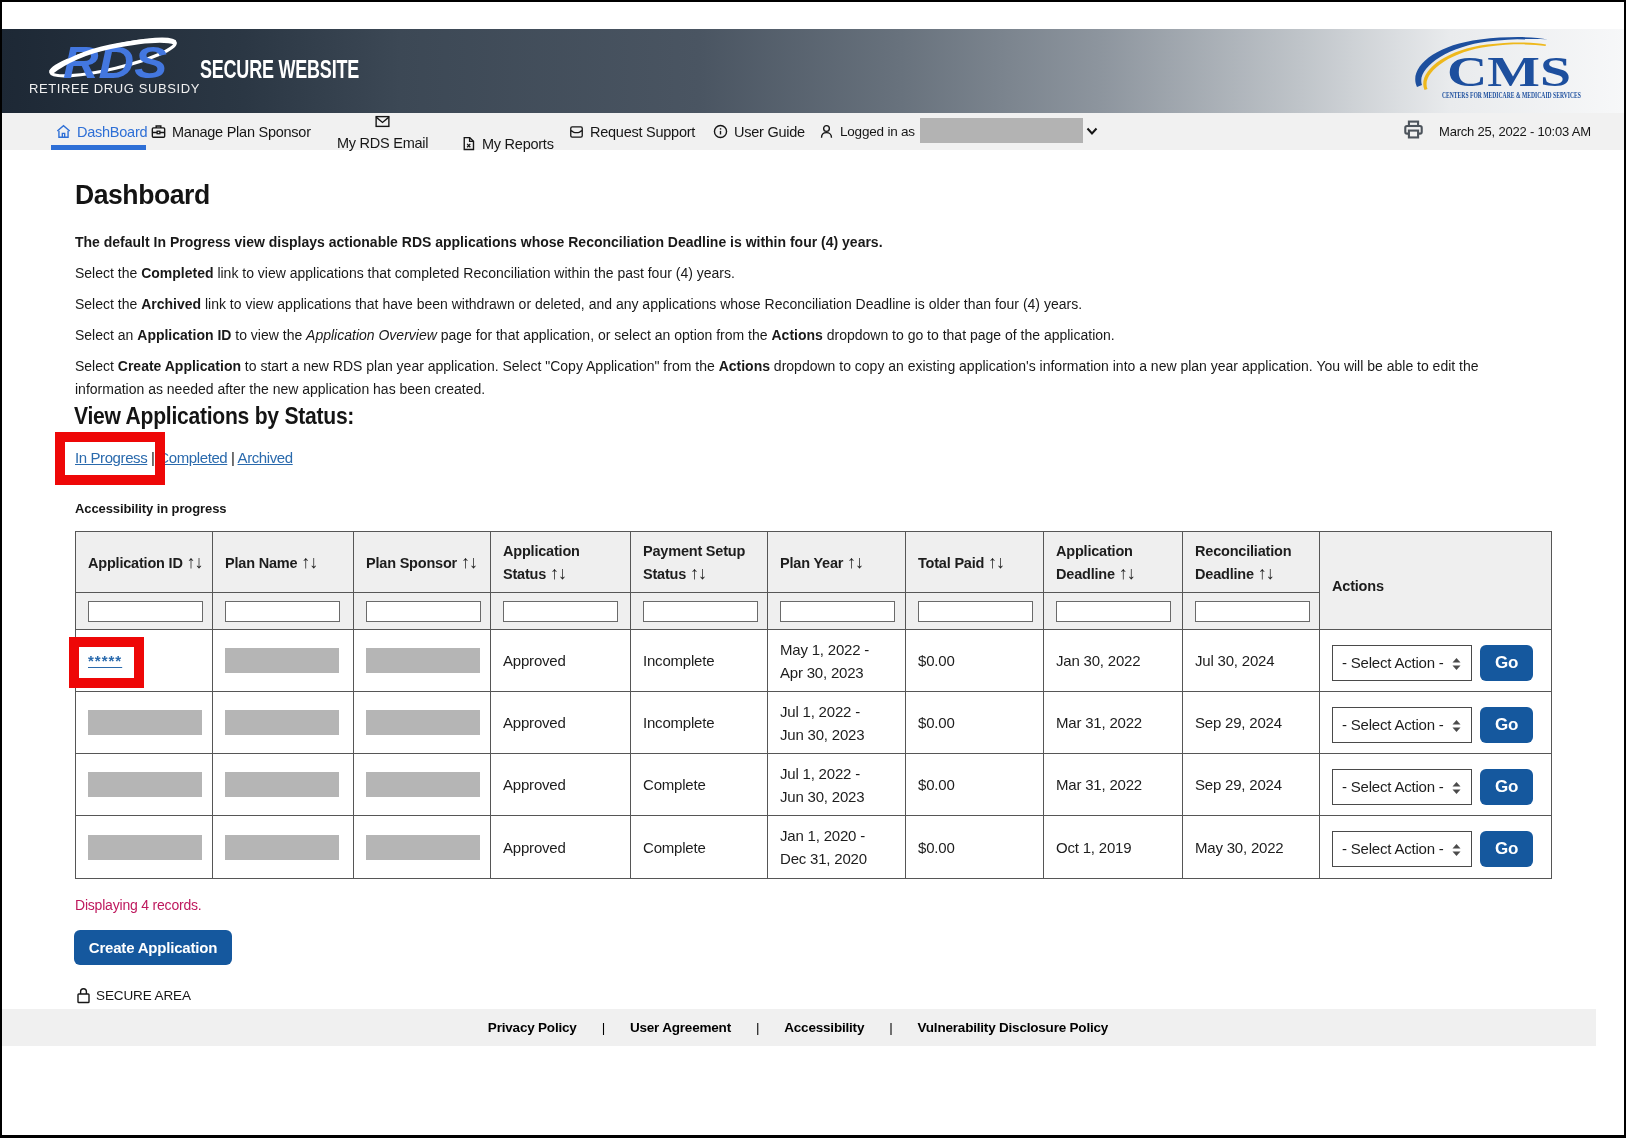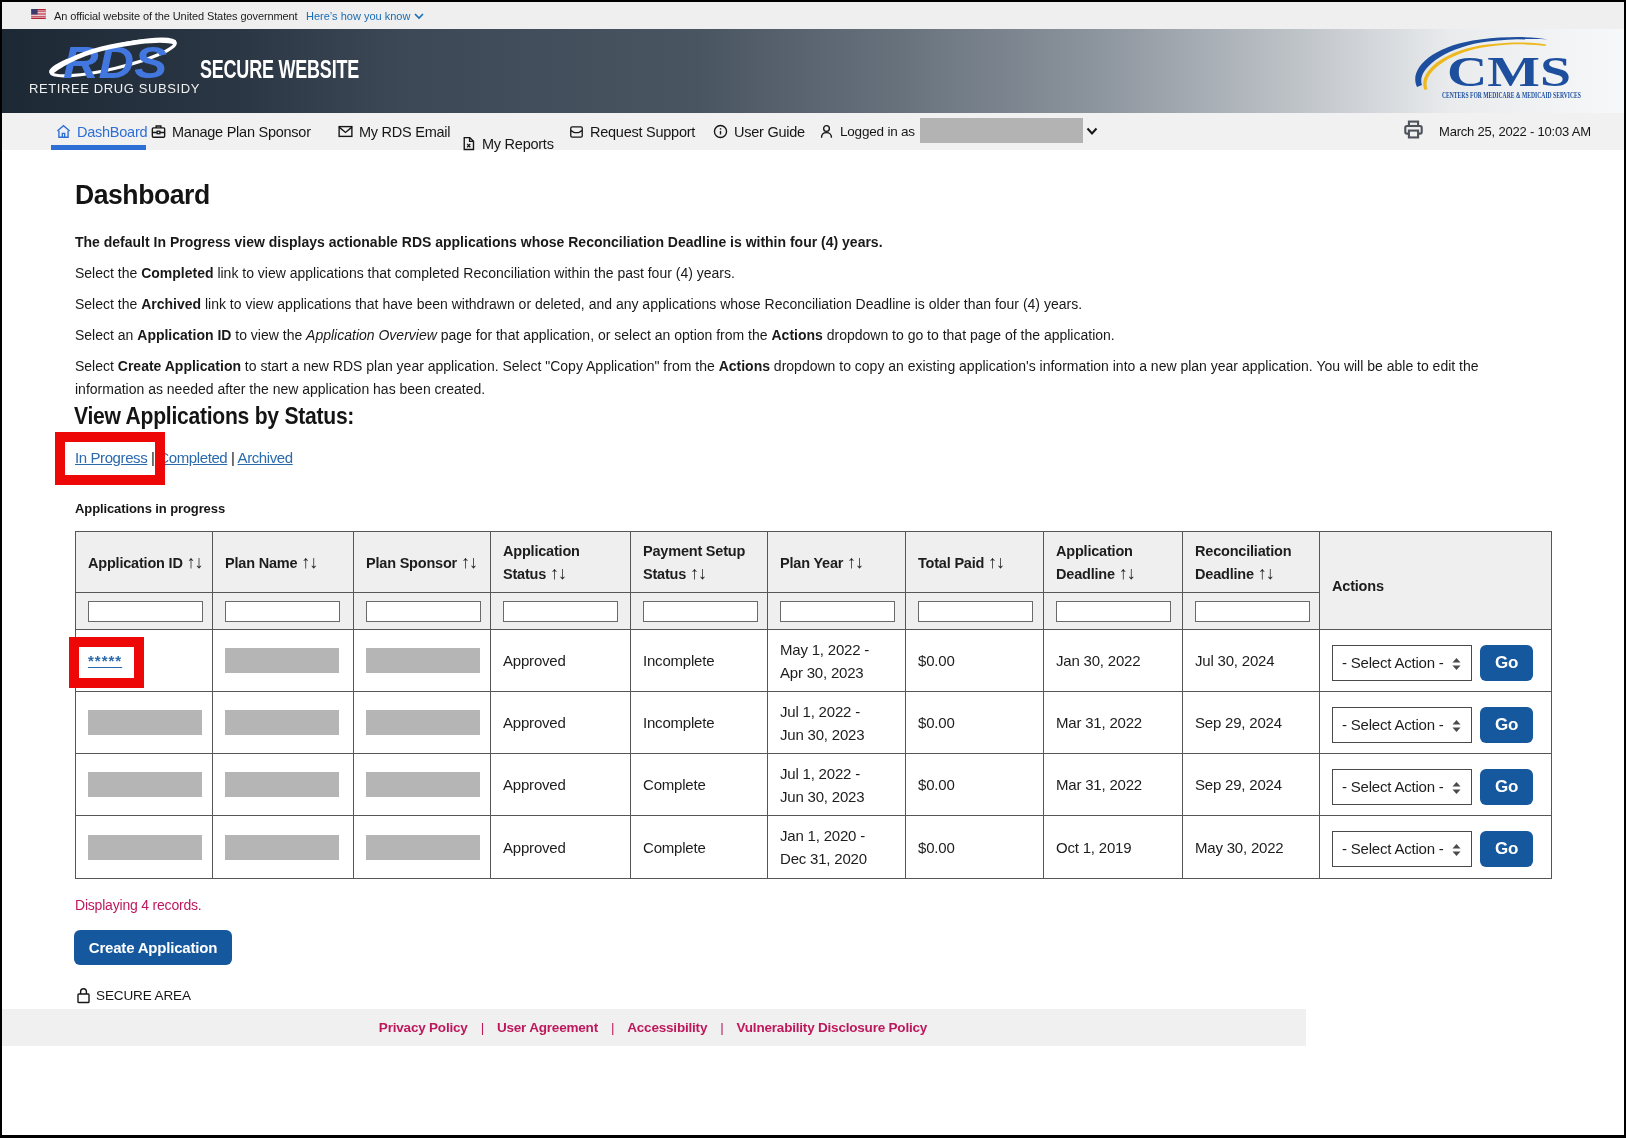--- a/index.html
+++ b/index.html
@@ -50,47 +50,29 @@
 .arr { font-weight:normal; color:#222; font-size:18px; letter-spacing:-1px; }
 .rowbar { display:block; width:114px; height:25px; background:#b5b5b5; }
 .applink { color:#2a6aad; font-weight:bold; letter-spacing:1px; }
 .selbox { display:inline-block; position:relative; top:2px; width:140px; height:36px; border:1.5px solid #4a4a4a; background:#fff; font-size:15px; line-height:33px; padding-left:9px; color:#1d1d1d; vertical-align:middle; letter-spacing:-0.2px; }
 .selbox svg { position:absolute; right:10px; top:11px; }
 .gobtn { display:inline-block; position:relative; top:2px; width:53px; height:36px; background:#15589e; border-radius:6px; color:#fff; font-weight:bold; font-size:17px; text-align:center; line-height:36px; vertical-align:middle; margin-left:8px; }
 #disprec { position:absolute; left:75px; top:897px; font-size:14px; color:#be185d; letter-spacing:-0.2px; }
 #createbtn { position:absolute; left:74px; top:930px; width:158px; height:35px; background:#15589e; border-radius:6px; color:#fff; font-weight:bold; font-size:15px; text-align:center; line-height:35px; letter-spacing:-0.2px; }
 #securearea { position:absolute; left:76px; top:987px; font-size:13.5px; color:#161616; display:flex; align-items:center; gap:5px; letter-spacing:-0.1px; }
 
-#footlinks { position:absolute; left:0; top:1009px; width:1306px; height:37px; background:#f0f0f0; font-size:13.5px; font-weight:bold; color:#be185d; display:flex; align-items:center; justify-content:center; gap:13px; letter-spacing:-0.2px; }
+#footlinks { position:absolute; left:0; top:1009px; width:1596px; height:37px; background:#f0f0f0; font-size:13.5px; font-weight:bold; color:#000000; display:flex; align-items:center; justify-content:center; gap:25px; letter-spacing:-0.2px; }
 #footbottom { position:absolute; left:0; top:1046px; width:1626px; height:89px; background:#dbdbdb; }
 #hhsseal { position:absolute; left:25px; top:15px; }
 #ombtext { position:absolute; right:41px; top:19px; text-align:right; font-size:14px; color:#1b1b1b; line-height:21px; letter-spacing:-0.1px; }
 </style>
 </head>
 <body>
 <div id="page">
 
-  <div id="banner">
-    <svg class="flag" width="15" height="10" viewBox="0 0 16 11">
-      <rect width="16" height="11" fill="#b22234"></rect>
-      <g fill="#fff">
-          <rect y="1.7" width="16" height="0.85"></rect>
-          <rect y="3.4" width="16" height="0.85"></rect>
-          <rect y="5.1" width="16" height="0.85"></rect>
-          <rect y="6.8" width="16" height="0.85"></rect>
-          <rect y="8.5" width="16" height="0.85"></rect>
-        </g>
-      <rect width="7" height="5.95" fill="#3c3b6e"></rect>
-    </svg>
-    <span class="txt">An official website of the United States government</span>
-    <a class="link" href="#">Here’s how you know</a>
-    <svg class="chev" width="10" height="7" viewBox="0 0 10 7">
-        <path d="M1 1l4 4 4-4" stroke="#1a6cb5" stroke-width="1.6" fill="none"></path>
-      </svg>
-  </div>
 
   <div id="header">
     <svg id="rdslogo" width="185" height="70" viewBox="0 0 185 70">
       <g transform="rotate(-13.5 89 22.5)">
         <ellipse cx="89" cy="22.5" rx="64" ry="11" fill="none" stroke="#fff" stroke-width="3.2"></ellipse>
       </g>
       <text x="39" y="43" font-family="Liberation Sans, sans-serif" font-size="44" font-weight="bold" font-style="italic" fill="#4377e0" textLength="104" lengthAdjust="spacingAndGlyphs">RDS</text>
       <path d="M26.8 37.4 C40 27, 62 16.5, 86.4 11.8 C110 7.2, 138 2.6, 151.2 7.6" fill="none" stroke="#fff" stroke-width="4.6"></path>
       <text x="5" y="58" font-family="Liberation Sans, sans-serif" font-size="13" fill="#f0f0f0" letter-spacing="0.6">RETIREE DRUG SUBSIDY</text>
     </svg>
@@ -114,21 +96,21 @@
     </div>
     <div class="nvi" style="left:150px;">
       <svg width="17" height="17" viewBox="0 0 16 16">
           <rect x="2.2" y="4.6" width="11.6" height="8.8" rx="1" fill="none" stroke="#161616" stroke-width="1.3"></rect>
           <path d="M5.8 4.6V2.8h4.4v1.8" fill="none" stroke="#161616" stroke-width="1.3"></path>
           <path d="M2.2 8.9h4.5M9.3 8.9h4.5" stroke="#161616" stroke-width="1.3"></path>
           <rect x="6.7" y="7.7" width="2.6" height="2.4" fill="none" stroke="#161616" stroke-width="1.2"></rect>
         </svg>
       <span>Manage Plan Sponsor</span>
     </div>
-    <div class="nvi" style="left:337px;">
+    <div class="nvi" style="left:337px;flex-direction:column;">
       <svg width="17" height="17" viewBox="0 0 16 16">
           <rect x="2" y="3.4" width="12" height="9.2" fill="none" stroke="#161616" stroke-width="1.3"></rect>
           <path d="M2 3.9l6 5 6-5" fill="none" stroke="#161616" stroke-width="1.3"></path>
         </svg>
       <span>My RDS Email</span>
     </div>
     <div class="nvi" style="left:460px;margin-top:12px;">
       <svg width="17" height="17" viewBox="0 0 16 16">
           <path d="M4 2.5h5.2L12.7 6v7.7H4z" fill="none" stroke="#161616" stroke-width="1.3"></path>
           <path d="M9 2.5V6h3.7" fill="none" stroke="#161616" stroke-width="1.2"></path>
@@ -174,21 +156,21 @@
   <h1 class="dash">Dashboard</h1>
   <div class="para" style="top:231px;font-weight:bold;">The default <b>In Progress</b> view displays actionable RDS applications whose Reconciliation Deadline is within four (4) years.</div>
   <div class="para" style="top:262px;">Select the <b>Completed</b> link to view applications that completed Reconciliation within the past four (4) years.</div>
   <div class="para" style="top:293px;">Select the <b>Archived</b> link to view applications that have been withdrawn or deleted, and any applications whose Reconciliation Deadline is older than four (4) years.</div>
   <div class="para" style="top:324px;">Select an <b>Application ID</b> to view the <i>Application Overview</i> page for that application, or select an option from the <b>Actions</b> dropdown to go to that page of the application.</div>
   <div class="para" style="top:355px;">Select <b>Create Application</b> to start a new RDS plan year application. Select "Copy Application" from the <b>Actions</b> dropdown to copy an existing application's information into a new plan year application. You will be able to edit the<br>information as needed after the new application has been created.</div>
   <h2 class="vabs">View Applications by Status:</h2>
   <div id="statuslinks"><a href="#">In Progress</a> | <a href="#">Completed</a> | <a href="#">Archived</a></div>
   <div class="redbox" id="redbox1"></div>
   <div class="redbox" id="redbox2"></div>
-  <div id="appinprog">Applications in progress</div>
+  <div id="appinprog">Accessibility in progress</div>
   <table id="tbl">
     <colgroup>
       <col style="width:137px">
         <col style="width:141px">
         <col style="width:137px">
         <col style="width:140px">
         <col style="width:137px">
         <col style="width:138px">
         <col style="width:138px">
         <col style="width:139px">

